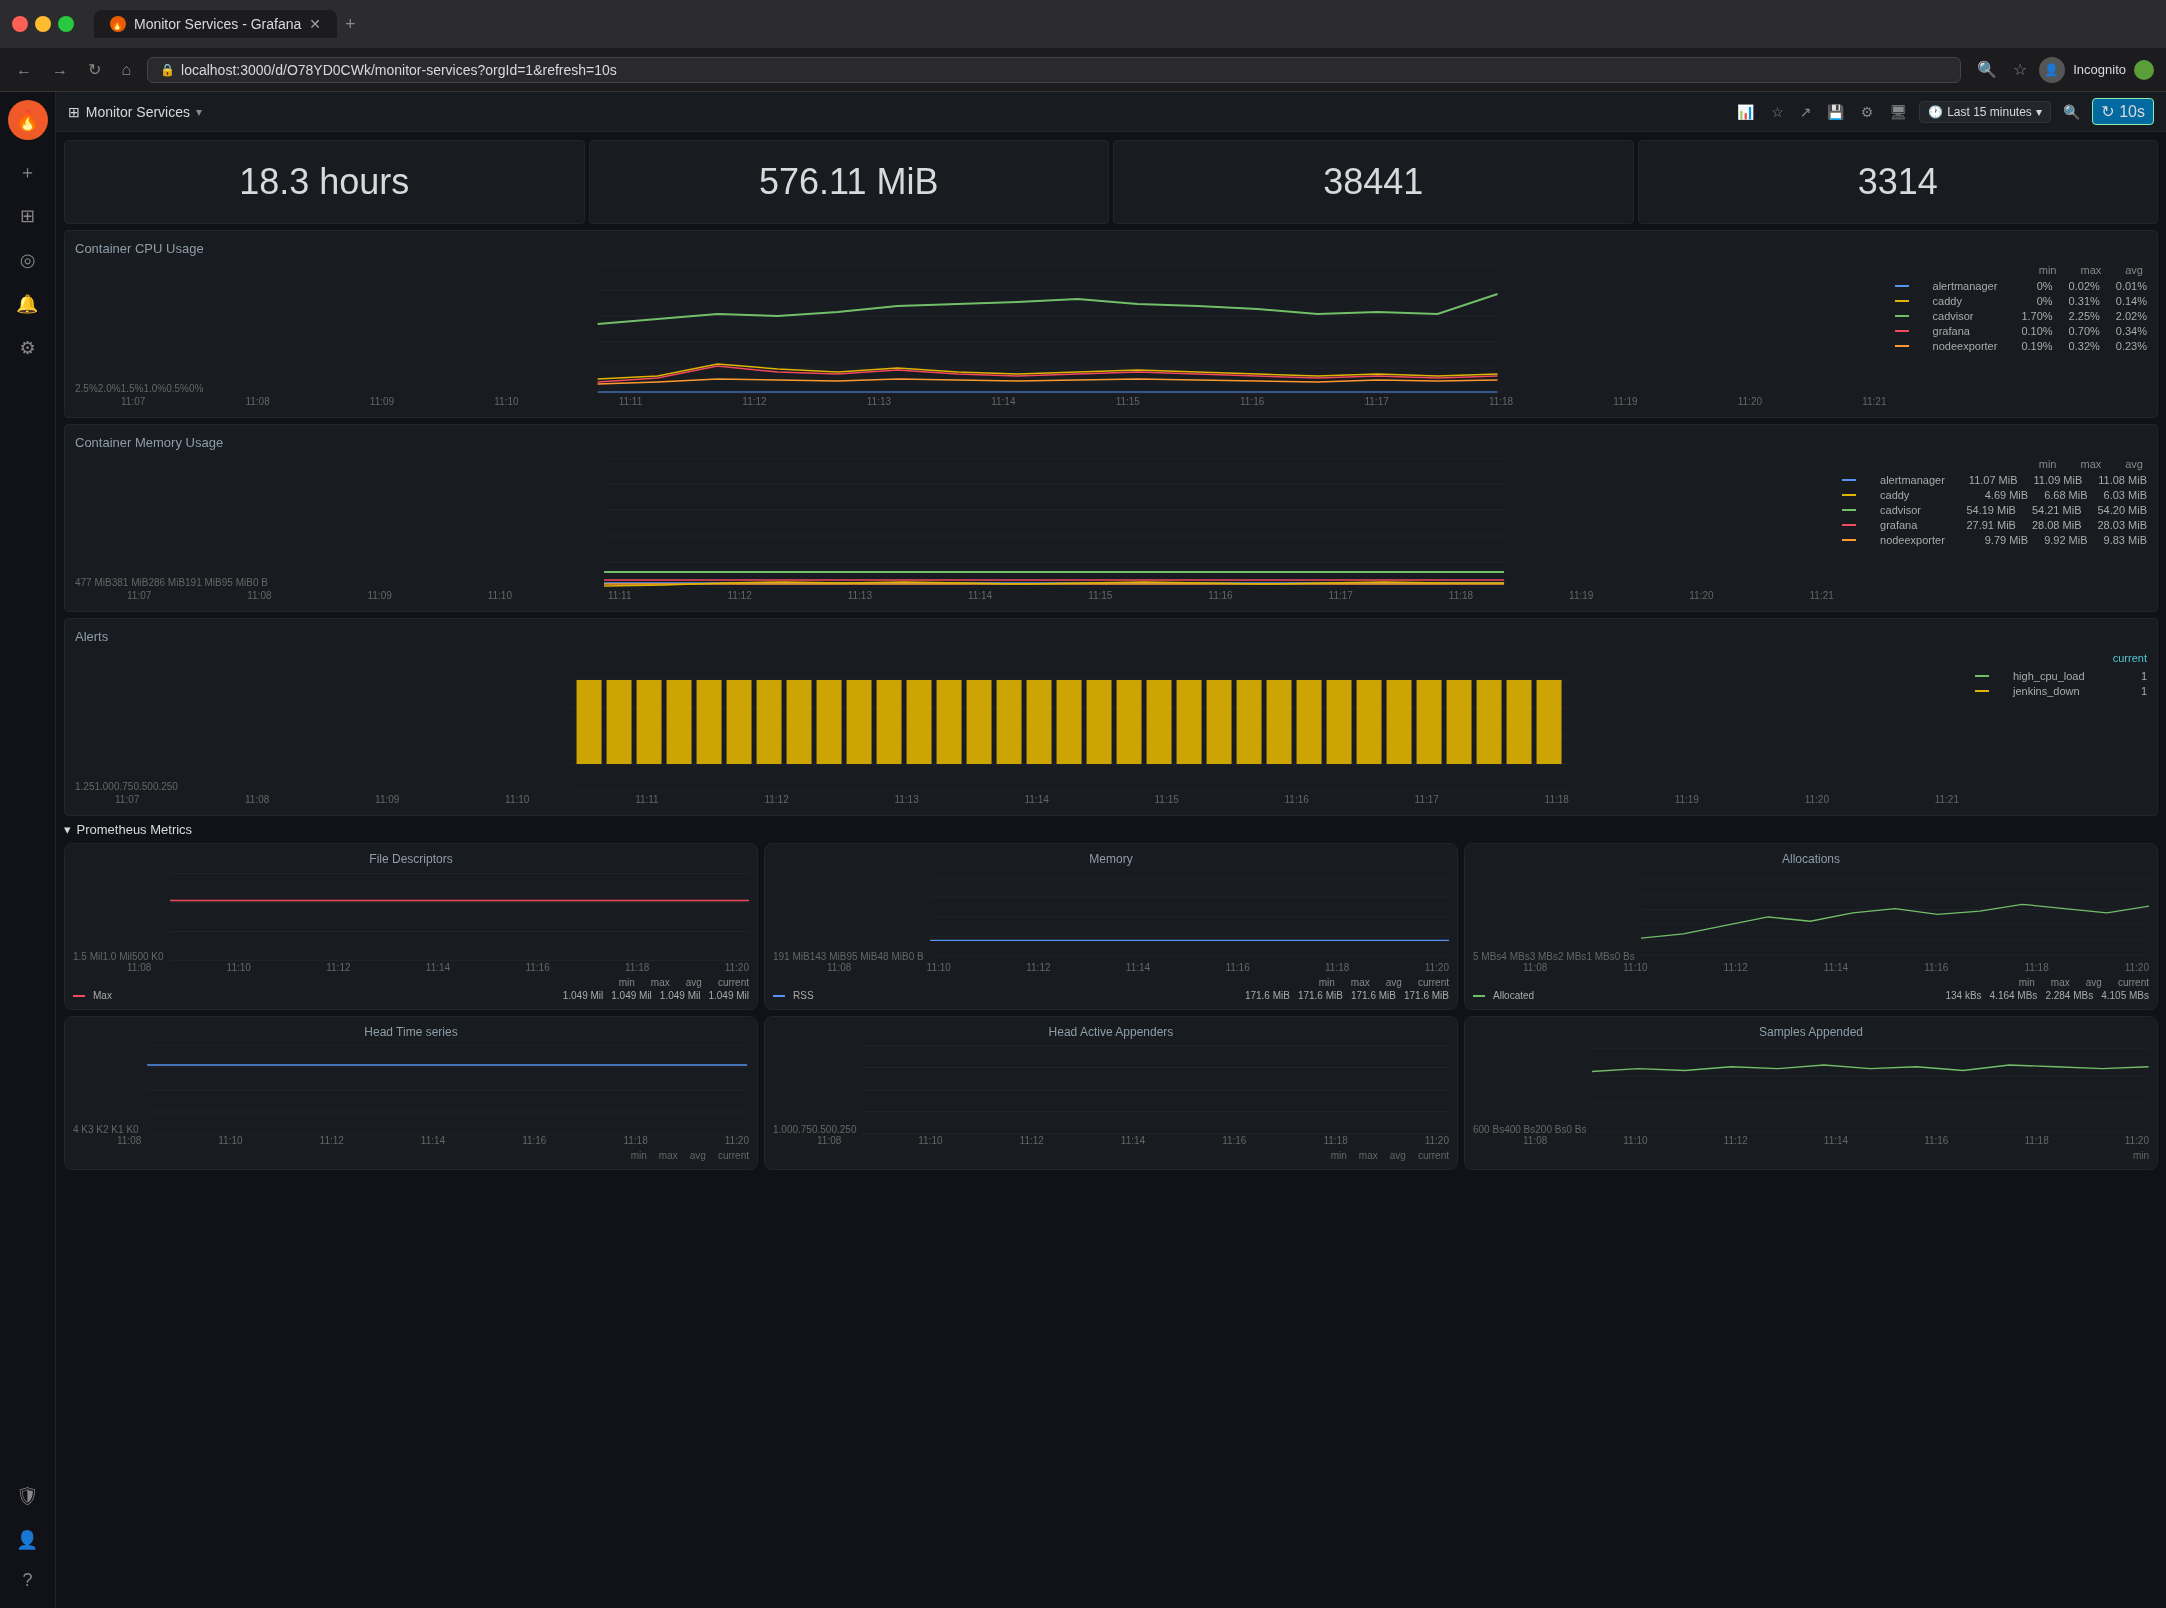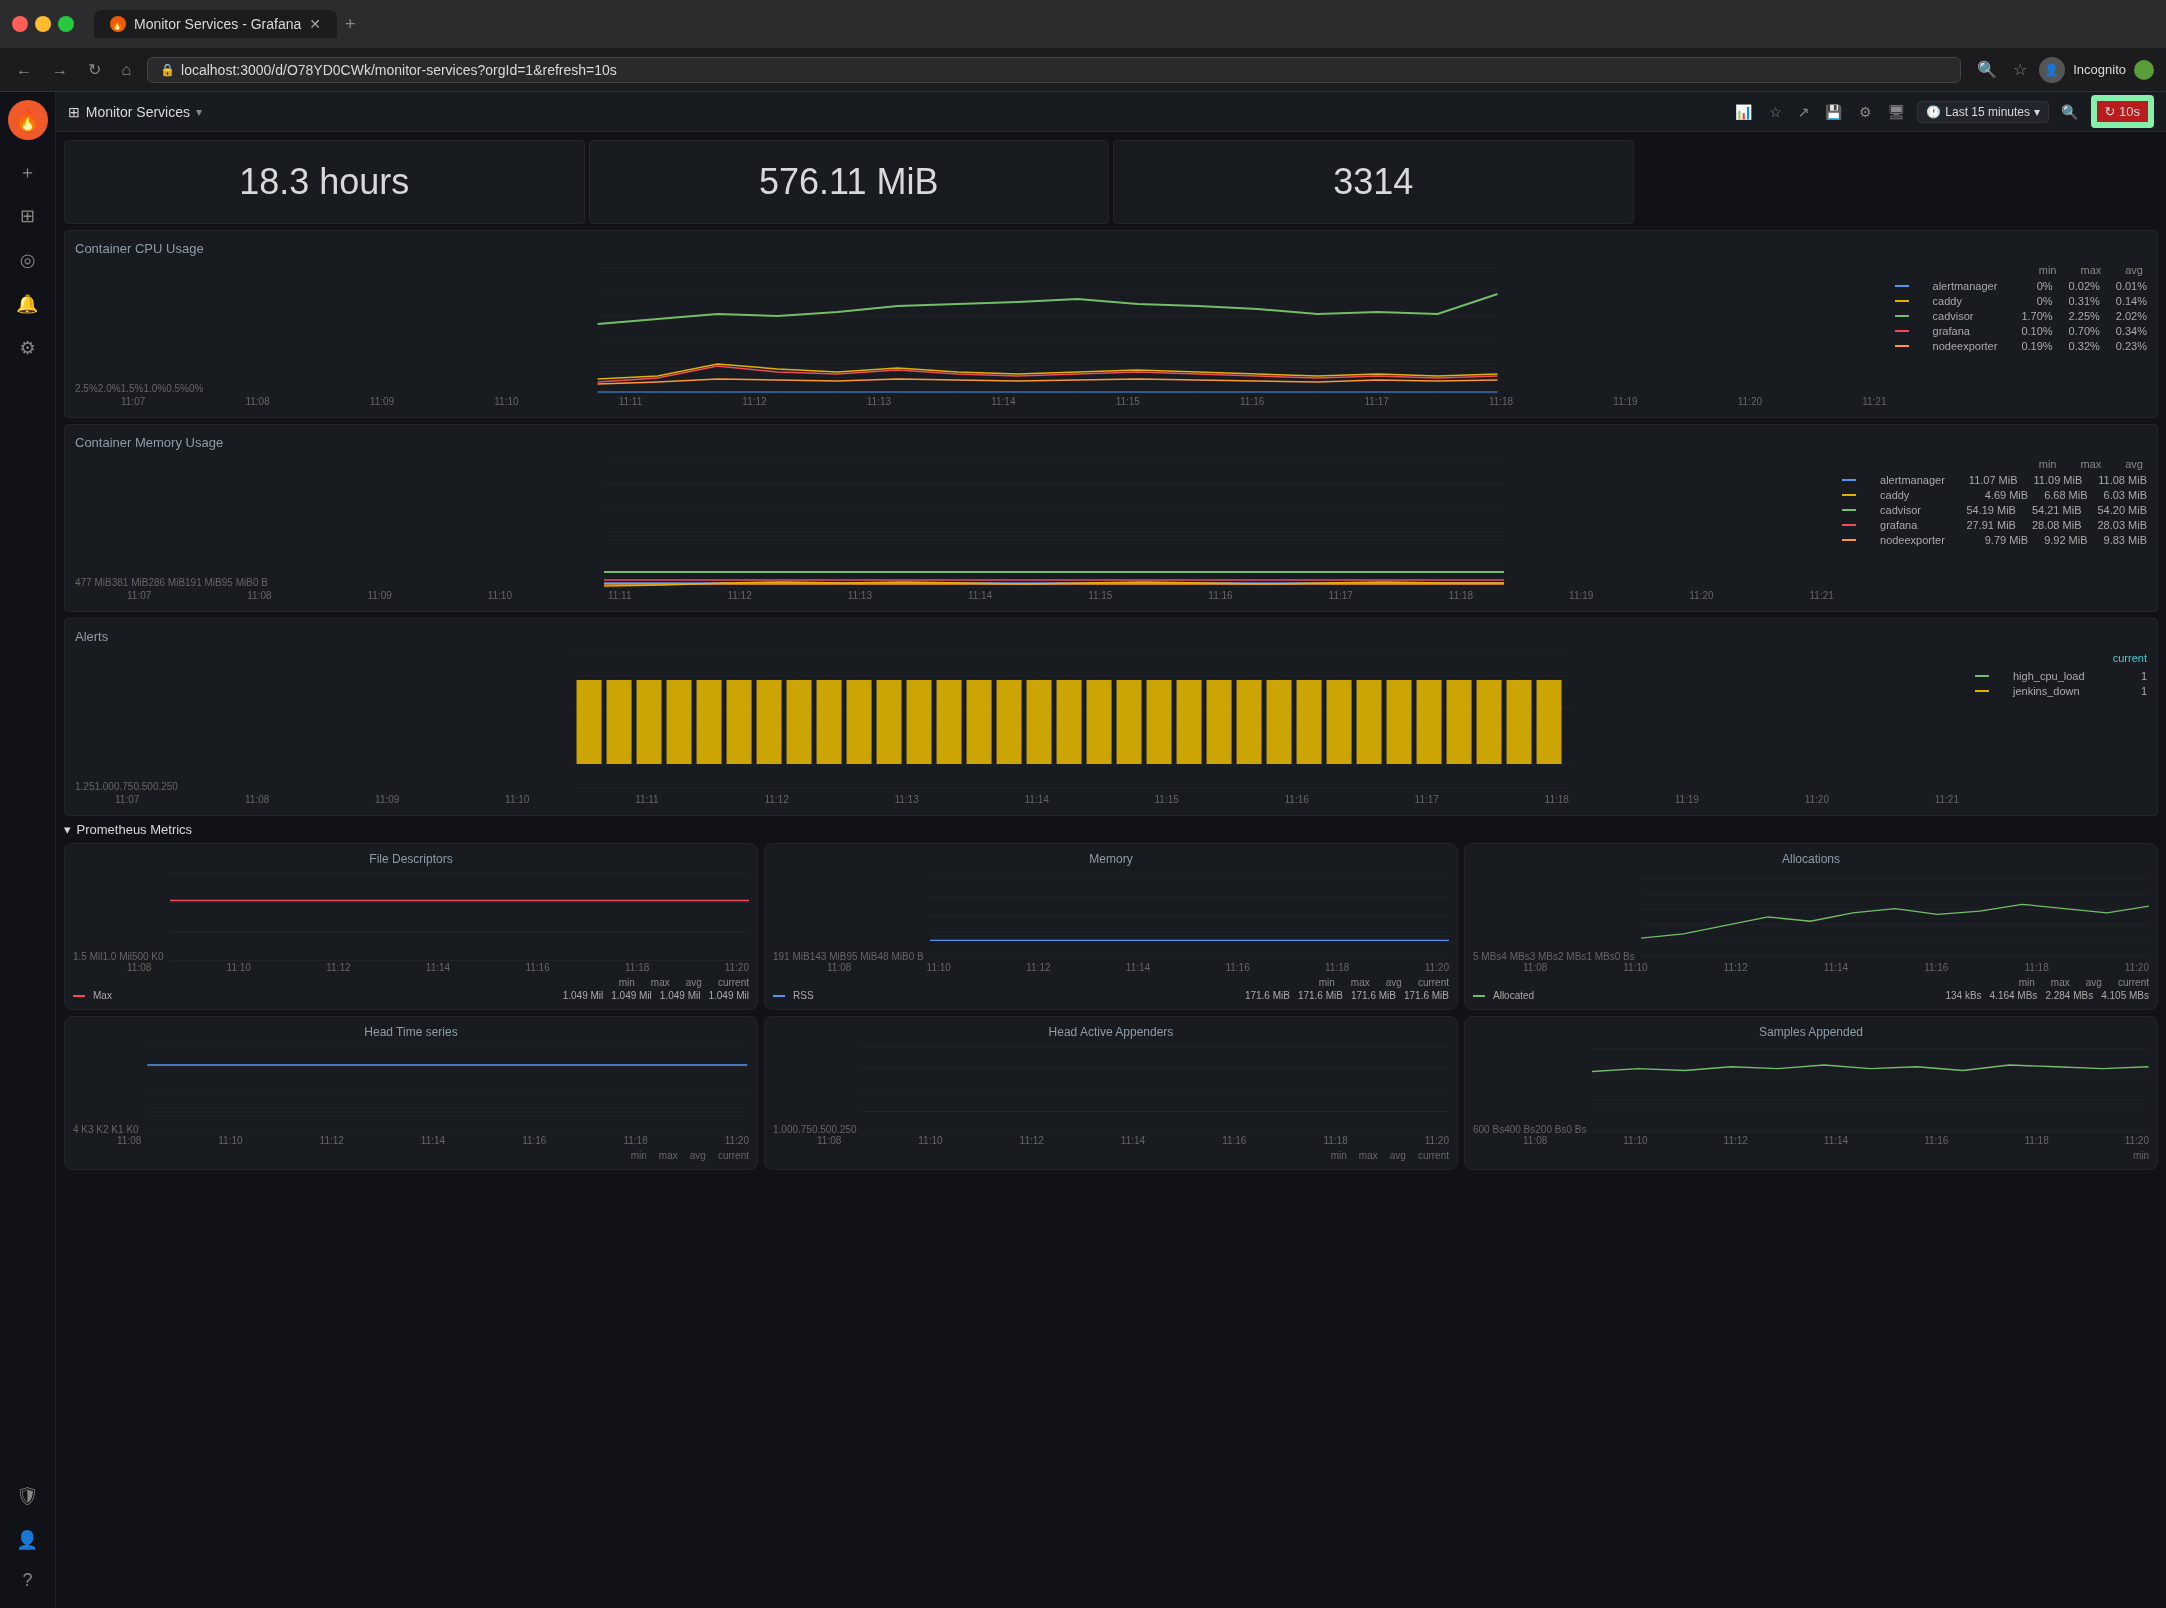--- a/index.html
+++ b/index.html
@@ -34,21 +34,21 @@
     .sidebar-bottom { margin-top: auto; }
 
     .main-content { flex: 1; display: flex; flex-direction: column; overflow: hidden; }
     
     
     .top-bar { background: #181b1f; border-bottom: 1px solid #22252b; display: flex; align-items: center; padding: 6px 12px; height: 40px; }
     .dashboard-title { display: flex; align-items: center; gap: 6px; font-size: 14px; color: #d8d9da; }
     .top-bar-actions { margin-left: auto; display: flex; align-items: center; gap: 8px; }
     .top-bar-btn { background: none; border: none; color: #888; cursor: pointer; padding: 4px; font-size: 14px; }
     .time-range-btn { background: #22252b; border: 1px solid #333; border-radius: 4px; color: #d8d9da; padding: 3px 8px; font-size: 12px; cursor: pointer; display: flex; align-items: center; gap: 4px; }
-    .refresh-btn { background: #b91c1c; border: 6px solid #86efac; border-radius: 4px; color: #d8d9da; padding: 3px 8px; font-size: 13px; cursor: pointer; }
+    .refresh-btn { background: #0369a1; border: 1px solid #86efac; border-radius: 4px; color: #d8d9da; padding: 3px 8px; font-size: 16px; cursor: pointer; }
 
     
     .dashboard { flex: 1; overflow-y: auto; background: #111217; padding: 8px; }
 
     
     .stats-row { display: grid; grid-template-columns: 1fr 1fr 1fr 1fr; gap: 4px; margin-bottom: 6px; }
     .stat-card { background: #181b1f; border: 1px solid #22252b; border-radius: 4px; padding: 20px; text-align: center; }
     .stat-value { font-size: 36px; font-weight: 300; color: #d8d9da; }
 
     
@@ -164,20 +164,23 @@
     </div>
 
     <div class="dashboard">
 
       <div class="stats-row">
         <div class="stat-card">
           <div class="stat-value">18.3 hours</div>
         </div>
         <div class="stat-card">
           <div class="stat-value">576.11 MiB</div>
+        </div>
+        <div class="stat-card">
+          <div class="stat-value">38441</div>
         </div>
         <div class="stat-card">
           <div class="stat-value">3314</div>
         </div>
       </div>
 
       <div class="chart-panel">
         <div class="panel-title">Container CPU Usage</div>
         <div class="chart-with-legend">
           <div class="chart-main">

